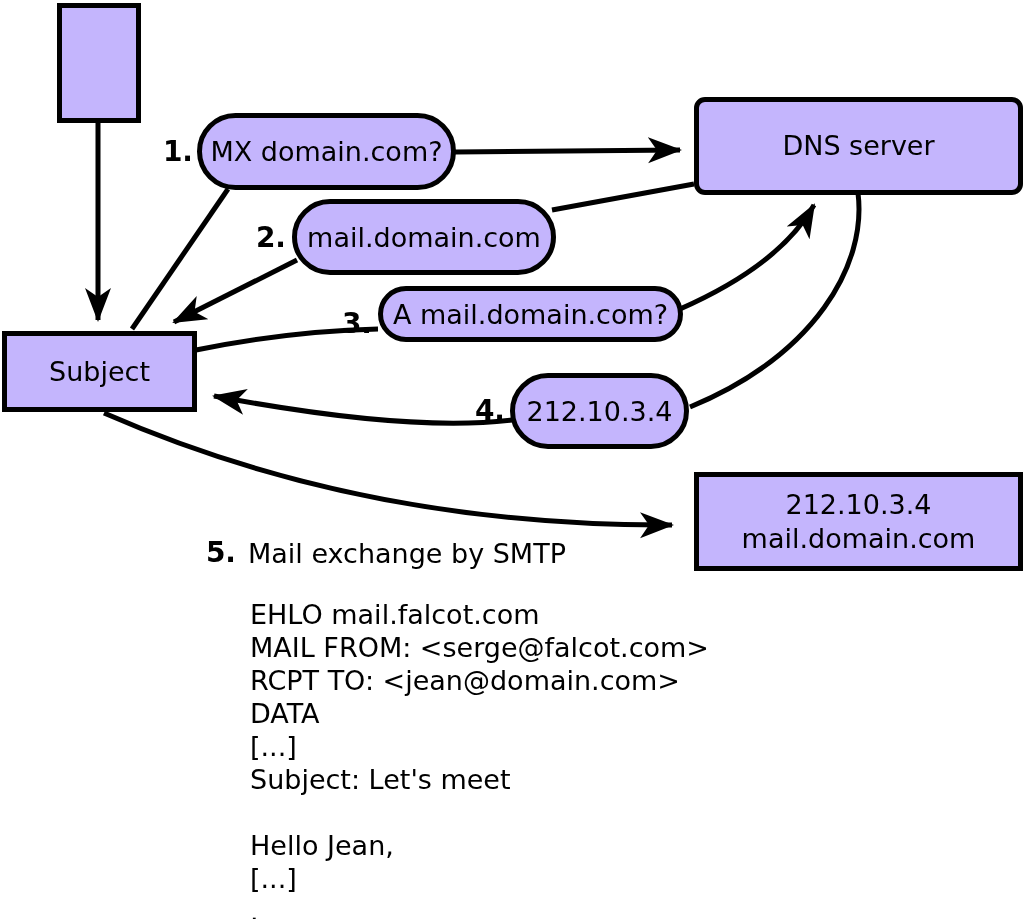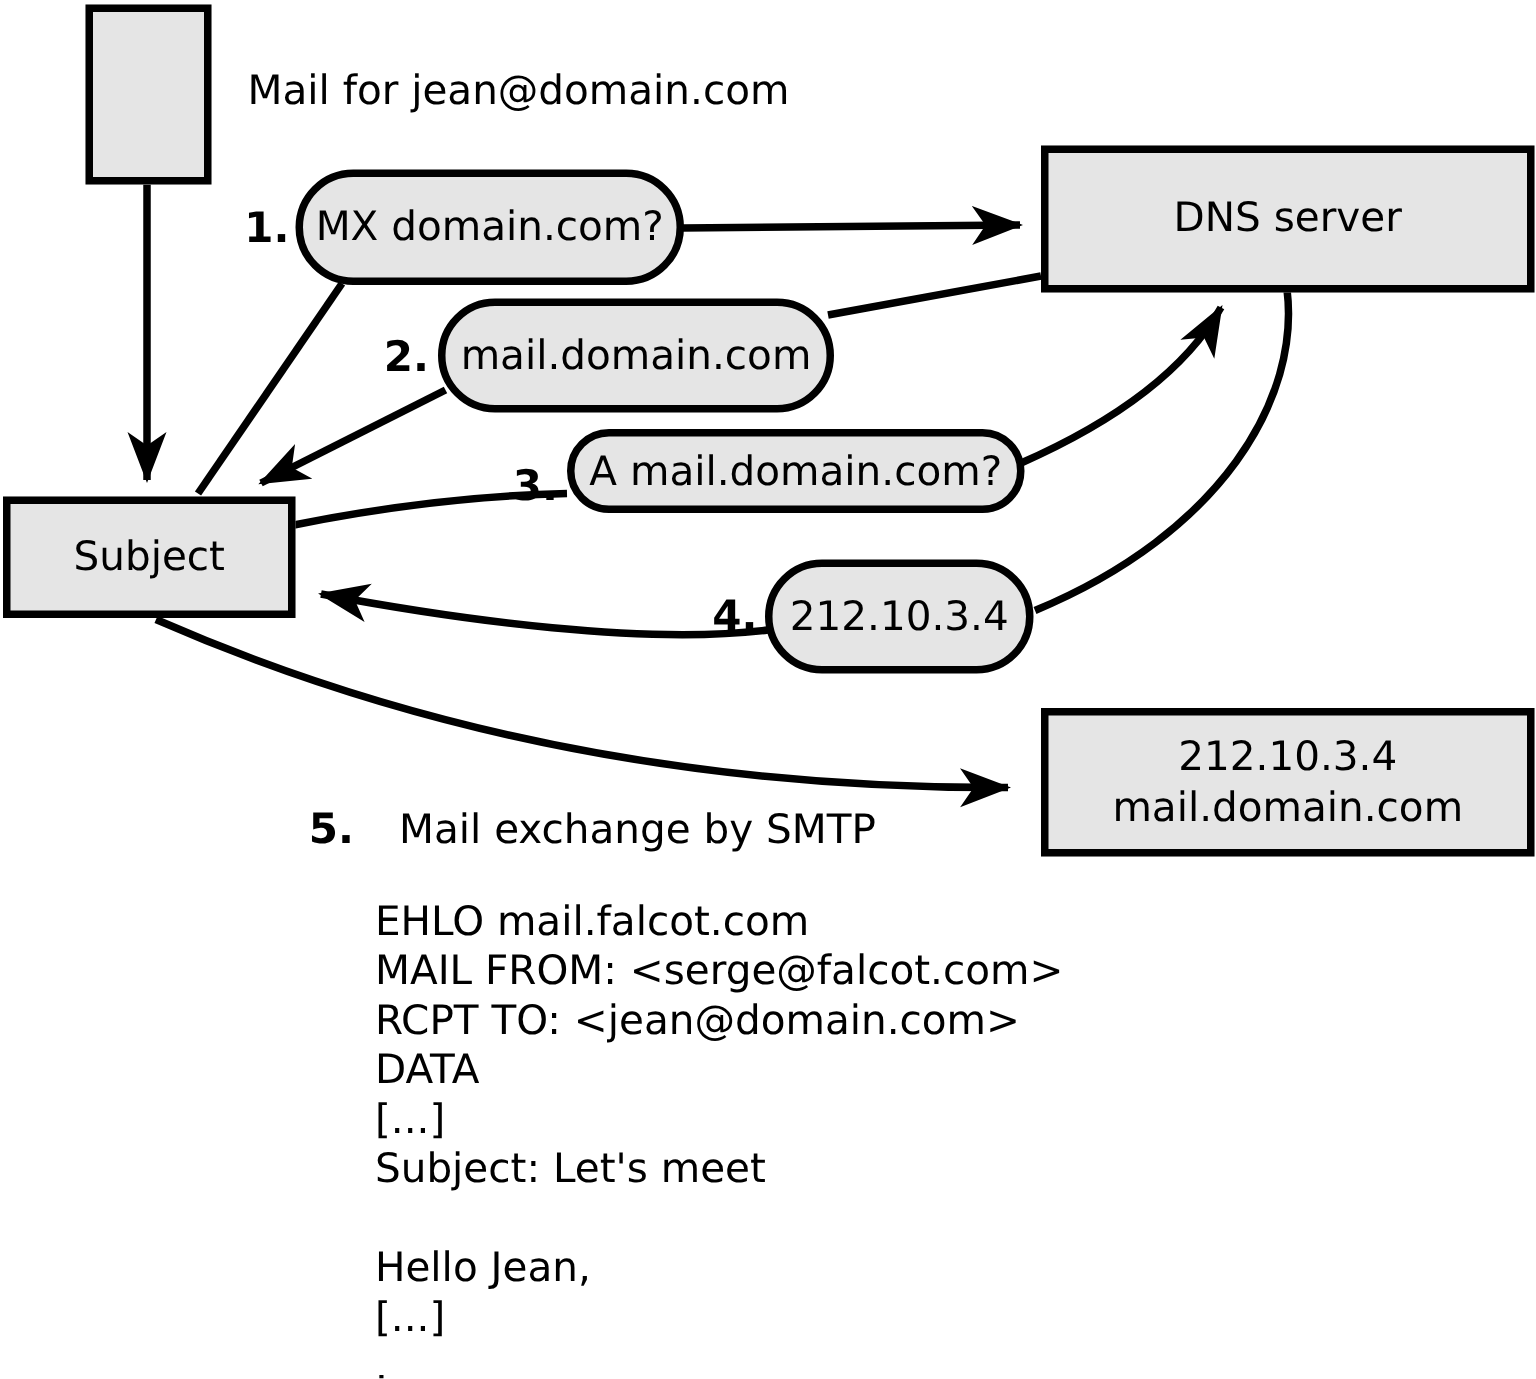--- a/index.html
+++ b/index.html
@@ -19,21 +19,21 @@
   .layer {
     position: absolute;
     left: 0;
     top: 0;
     width: 1024px;
     height: 919px;
   }
   .node {
     position: absolute;
     box-sizing: border-box;
-    background: #e5e5e5;
+    background: #c4b5fd;
     border: 5px solid #000000;
     display: flex;
     align-items: center;
     justify-content: center;
   }
   .rectnode {
     font-size: 27px;
     line-height: 32px;
   }
   .pill {
@@ -97,43 +97,42 @@
     <path d="M297,260 L174,322" marker-end="url(#arrow)"></path>
     <path d="M196,350 Q290,331 378,329"></path>
     <path d="M680,309 Q780,265 814,205" marker-end="url(#arrow)"></path>
     <path d="M858,193 C867,265 815,355 690,407"></path>
     <path d="M512,420 C430,430 310,414 214,396" marker-end="url(#arrow)"></path>
     <path d="M104,413 C280,490 470,526 672,525" marker-end="url(#arrow)"></path>
   </svg>
 
   <div class="node" style="left:57px; top:3px; width:84px; height:120px;"></div>
 
-  <div class="freetext" style="left:165px; top:46px;">Mail for jean@domain.com</div>
 
-  <div class="node rectnode" style="left:694px; top:97px; width:329px; height:98px;">DNS server</div>
+  <div class="node rectnode" style="left:694px; top:97px; width:329px; height:98px;border-radius:11px;">DNS server</div>
 
   <div class="node rectnode" style="left:2px; top:331px; width:195px; height:81px;">Subject</div>
 
   <div class="node target-box" style="left:694px; top:472px; width:329px; height:99px;">
     <div>212.10.3.4</div>
     <div>mail.domain.com</div>
   </div>
 
   <div class="node pill" style="left:197px; top:113px; width:259px; height:77px;">MX domain.com?</div>
   <div class="node pill" style="left:292px; top:199px; width:264px; height:76px;">mail.domain.com</div>
   <div class="node pill" style="left:378px; top:286px; width:305px; height:56px;">A mail.domain.com?</div>
   <div class="node pill" style="left:510px; top:373px; width:179px; height:76px;">212.10.3.4</div>
 
   <div class="num" style="left:157px; top:137px;">1.</div>
   <div class="num" style="left:250px; top:223px;">2.</div>
   <div class="num" style="left:336px; top:309px;">3.</div>
   <div class="num" style="left:469px; top:396px;">4.</div>
   <div class="num" style="left:200px; top:538px;">5.</div>
 
-  <div class="freetext" style="left:266px; top:539px;">Mail exchange by SMTP</div>
+  <div class="freetext" style="left:248px; top:539px;">Mail exchange by SMTP</div>
 
   <pre class="smtp">EHLO mail.falcot.com
 MAIL FROM: &lt;serge@falcot.com&gt;
 RCPT TO: &lt;jean@domain.com&gt;
 DATA
 [...]
 Subject: Let's meet
 
 Hello Jean,
 [...]

